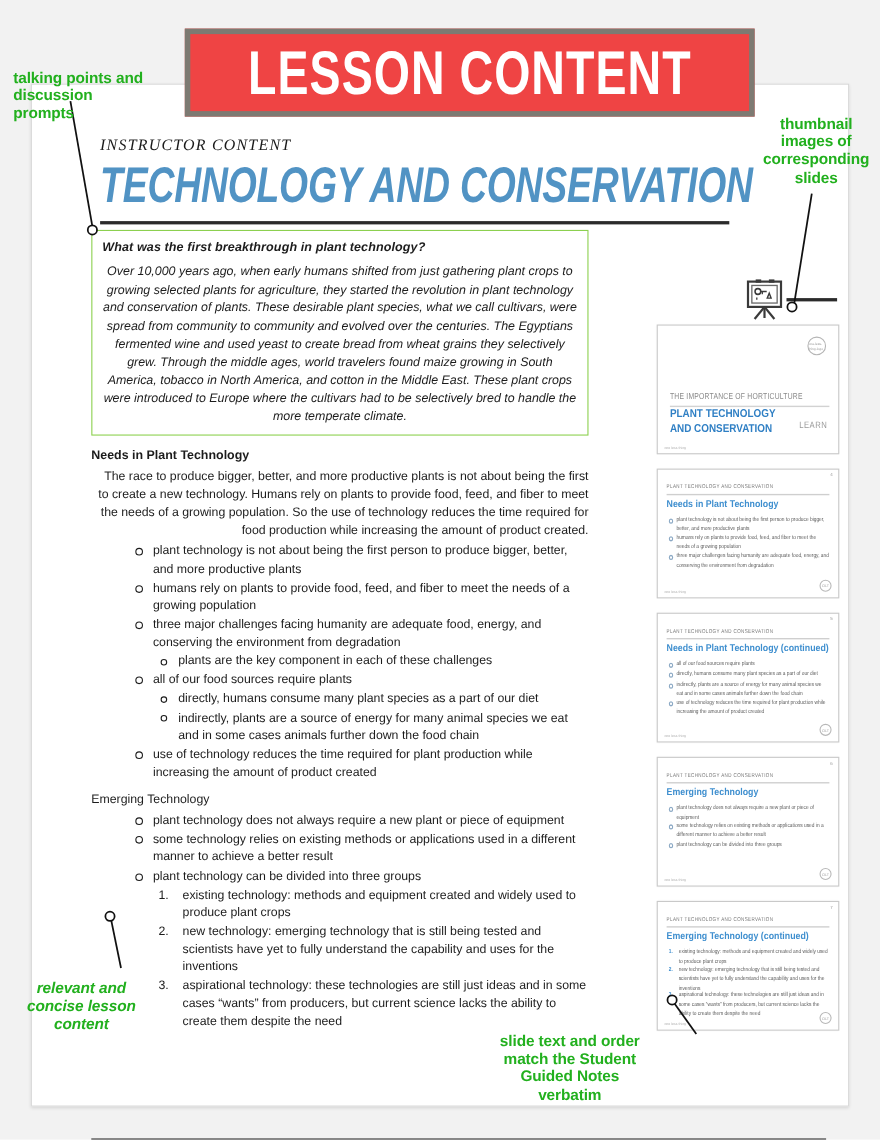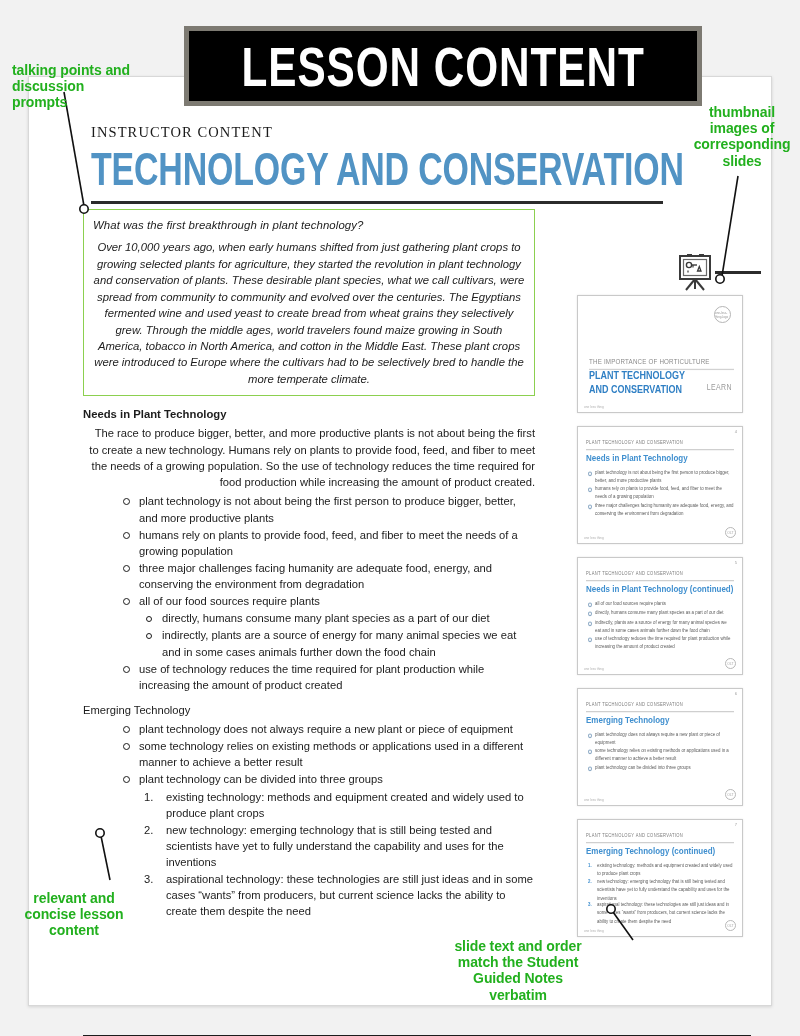--- a/index.html
+++ b/index.html
@@ -14,38 +14,38 @@
   
   #page {
     position:absolute; left:28px; top:76px; width:744px; height:930px;
     background:#ffffff;
     border:1px solid #d8d8d8;
     box-shadow:0 1px 3px rgba(0,0,0,.13);
   }
 
   
   #banner {
-    position:absolute; left:184px; top:26px; width:518px; height:80px;
-    background:#000000;
+    position:absolute; left:168px; top:26px; width:518px; height:80px;
+    background:#ef4444;
     border:5px solid #7d7a72;
     display:flex; align-items:center; justify-content:center;
     z-index:40;
   }
   #banner .txt {
     color:#ffffff;
     font-family:"Liberation Sans", sans-serif;
     font-weight:bold;
     font-size:46px;
     letter-spacing:1px;
     transform:scaleX(.92) scaleY(1.22);
     white-space:nowrap;
   }
 
   
-  #titlewrap { position:absolute; left:62px; top:48px; width:600px; }
+  #titlewrap { position:absolute; left:62px; top:48px; width:600px;font-style:italic; }
   #eyebrow {
     font-family:"Liberation Serif", serif;
     font-size:14.5px; letter-spacing:1.1px; color:#1a1a1a;
     line-height:1;
   }
   #maintitle {
     font-family:"Liberation Sans", sans-serif;
     font-weight:bold; font-size:35px; color:#5193c4;
     letter-spacing:-0.2px; line-height:1.05;
     transform:scaleY(1.3) scaleX(.97); transform-origin:left top;
@@ -70,21 +70,21 @@
     font-size:11.1px; color:#1c1c1c; line-height:1.44;
   }
 
   
   #callout {
     border:1.6px solid #8cd04f;
     padding:7px 9px 8px 9px;
     margin-bottom:10px;
   }
   #callout .q {
-    font-weight:normal; font-style:italic; font-size:11.4px;
+    font-weight:bold; font-style:italic; font-size:11.4px;
     margin-bottom:6px; letter-spacing:.1px;
   }
   #callout .a {
     font-style:italic; font-size:11.3px; line-height:1.455;text-align:center;
   }
 
   h3.sec {
     font-size:11.3px; font-weight:bold; margin:9px 0 3px 0;
   }
   p.para { margin:0 0 2px 0; font-size:11.2px; line-height:1.45;text-align:right; }
@@ -107,21 +107,21 @@
   ol.num > li {
     counter-increment:n; position:relative; padding-left:22px;
     font-size:11.2px; line-height:1.44; margin-bottom:1px;
   }
   ol.num > li::before {
     content:counter(n) "."; position:absolute; left:0; top:0;
     font-size:11.2px;
   }
 
   
-  #thumbs { position:absolute; left:548px; top:218px; width:166px; }
+  #thumbs { position:absolute; left:568px; top:218px; width:166px; }
   .thumb {
     width:166px; height:118px; background:#fff;
     border:1px solid #c9c9c9; margin-bottom:13px;
     position:relative; overflow:hidden;
     box-shadow:0 0 2px rgba(0,0,0,.10);
   }
   .thumb .pagenum {
     position:absolute; right:5px; top:2px; font-size:4px; color:#9a9a9a;
   }
   .thumb .eyebrow {
@@ -243,20 +243,23 @@
       <div class="a">Over 10,000 years ago, when early humans shifted from just gathering plant crops to growing selected plants for agriculture, they started the revolution in plant technology and conservation of plants. These desirable plant species, what we call cultivars, were spread from community to community and evolved over the centuries. The Egyptians fermented wine and used yeast to create bread from wheat grains they selectively grew. Through the middle ages, world travelers found maize growing in South America, tobacco in North America, and cotton in the Middle East. These plant crops were introduced to Europe where the cultivars had to be selectively bred to handle the more temperate climate.</div>
     </div>
 
     <h3 class="sec">Needs in Plant Technology</h3>
     <p class="para">The race to produce bigger, better, and more productive plants is not about being the first to create a new technology. Humans rely on plants to provide food, feed, and fiber to meet the needs of a growing population. So the use of technology reduces the time required for food production while increasing the amount of product created.</p>
 
     <ul class="l1">
       <li>plant technology is not about being the first person to produce bigger, better, and more productive plants</li>
       <li>humans rely on plants to provide food, feed, and fiber to meet the needs of a growing population</li>
       <li>three major challenges facing humanity are adequate food, energy, and conserving the environment from degradation</li>
+      <ul class="l2">
+        <li>plants are the key component in each of these challenges</li>
+      </ul>
       <li>all of our food sources require plants</li>
       <ul class="l2">
         <li>directly, humans consume many plant species as a part of our diet</li>
         <li>indirectly, plants are a source of energy for many animal species we eat and in some cases animals further down the food chain</li>
       </ul>
       <li>use of technology reduces the time required for plant production while increasing the amount of product created</li>
     </ul>
 
     <p class="plain">Emerging Technology</p>
 
@@ -357,18 +360,18 @@
   <line x1="633" y1="940" x2="613" y2="912" stroke="#111" stroke-width="1.6"></line>
   <circle cx="611" cy="909" r="4.2" fill="#fff" stroke="#111" stroke-width="1.6"></circle>
 </svg>
 
 <div class="anno left" style="left:12px; top:62px; width:130px;">
   <span class="nl">talking points and<br>discussion prompts</span>
 </div>
 <div class="anno" style="left:686px; top:104px; width:112px;">
   <span class="nl">thumbnail<br>images of<br>corresponding<br>slides</span>
 </div>
-<div class="anno" style="left:14px; top:890px; width:120px;">
+<div class="anno" style="left:14px; top:890px; width:120px;font-style:italic;">
   <span class="nl">relevant and<br>concise lesson<br>content</span>
 </div>
 <div class="anno" style="left:428px; top:938px; width:180px;">
   <span class="nl">slide text and order<br>match the Student<br>Guided Notes<br>verbatim</span>
 </div>
 
 </body></html>

